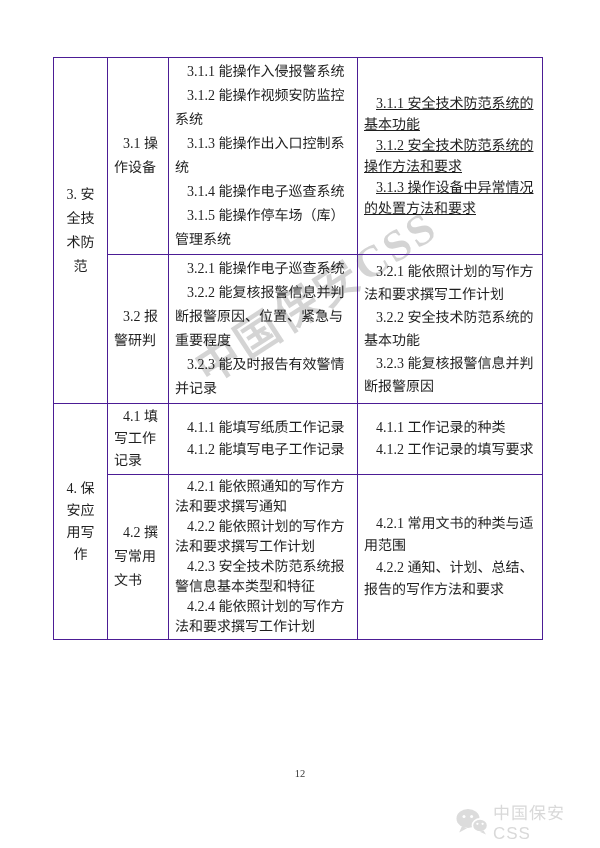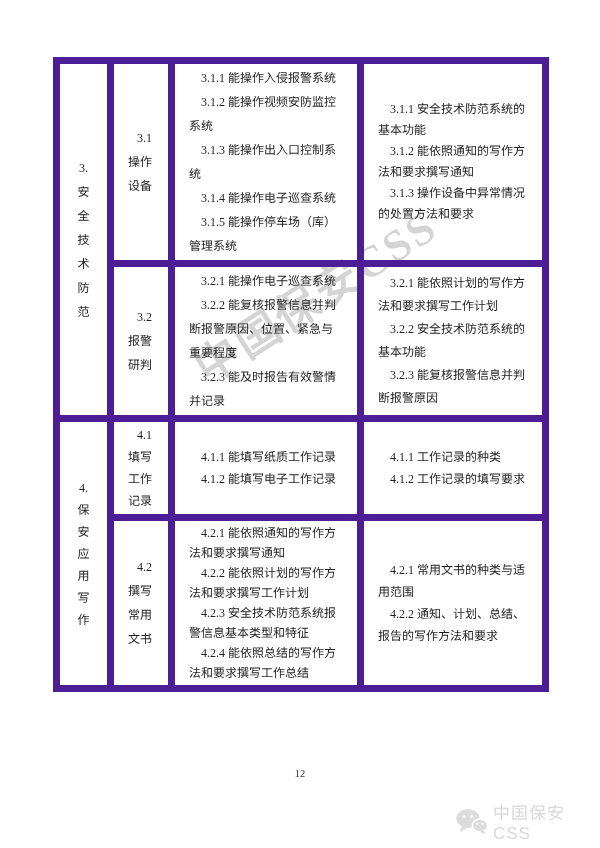--- a/index.html
+++ b/index.html
@@ -20,35 +20,35 @@
     text-align:center; white-space:nowrap;
     z-index:1; user-select:none;
   }
 
   table.spec {
     position:absolute; left:53px; top:57px; width:489px;
     border-collapse:collapse; table-layout:fixed;
     z-index:2; background:transparent;
   }
   table.spec td {
-    border:7px solid #4c1d95;
+    border:1px solid #4c1d95;
     vertical-align:middle;
-    padding:2px 14px;
-    font-size:12px;
+    padding:2px 6px;
+    font-size:14px;
     background:transparent;
   }
   tr.r1 { height:121px; }
   tr.r2 { height:123px; }
   tr.r3 { height:45px;  }
   tr.r4 { height:158px; }
 
   .line { margin:0; text-indent:12px; line-height:24px; }
   .noindent { margin:0; text-indent:0; line-height:24px;text-align:center; }
   td.c2 .line { text-indent:9px; }
-  td.r1c4 .line { line-height:21px; }
+  td.r1c4 .line { line-height:21px;text-decoration:underline; }
   td.r2c3 .line { line-height:24px; }
   td.r2c4 .line { line-height:23px; }
   tr.r3 .line, tr.r3 .noindent { line-height:22px; }
   td.r4c3 .line { line-height:20px; }
   td.r4c4 .line { line-height:22px; }
 
   .pagenum {
     position:absolute; top:768px; left:0; width:100%;
     text-align:center; font-size:10.5px; color:#3a3a3a; z-index:2;font-family:Liberation Serif, serif;
   }
@@ -86,21 +86,21 @@
         </td>
         <td class="c3 r1c3">
             <p class="line">3.1.1 能操作入侵报警系统</p>
             <p class="line">3.1.2 能操作视频安防监控系统</p>
             <p class="line">3.1.3 能操作出入口控制系统</p>
             <p class="line">3.1.4 能操作电子巡查系统</p>
             <p class="line">3.1.5 能操作停车场（库）管理系统</p>
           </td>
         <td class="c4 r1c4">
             <p class="line">3.1.1 安全技术防范系统的基本功能</p>
-            <p class="line">3.1.2 能依照通知的写作方法和要求撰写通知</p>
+            <p class="line">3.1.2 安全技术防范系统的操作方法和要求</p>
             <p class="line">3.1.3 操作设备中异常情况的处置方法和要求</p>
           </td>
       </tr>
       <tr class="r2">
         <td class="c2">
           <p class="line">3.2 报警研判</p>
         </td>
         <td class="c3 r2c3">
             <p class="line">3.2.1 能操作电子巡查系统</p>
             <p class="line">3.2.2 能复核报警信息并判断报警原因、位置、紧急与重要程度</p>
@@ -129,21 +129,21 @@
           </td>
       </tr>
       <tr class="r4">
         <td class="c2">
           <p class="line">4.2 撰写常用文书</p>
         </td>
         <td class="c3 r4c3">
             <p class="line">4.2.1 能依照通知的写作方法和要求撰写通知</p>
             <p class="line">4.2.2 能依照计划的写作方法和要求撰写工作计划</p>
             <p class="line">4.2.3 安全技术防范系统报警信息基本类型和特征</p>
-            <p class="line">4.2.4 能依照总结的写作方法和要求撰写工作总结</p>
+            <p class="line">4.2.4 能依照计划的写作方法和要求撰写工作计划</p>
           </td>
         <td class="c4 r4c4">
             <p class="line">4.2.1 常用文书的种类与适用范围</p>
             <p class="line">4.2.2 通知、计划、总结、报告的写作方法和要求</p>
           </td>
       </tr>
     </tbody>
   </table>
 
   <div class="pagenum">12</div>

